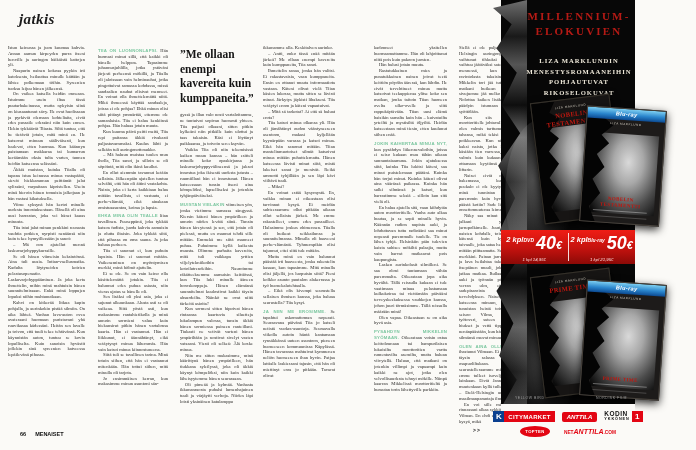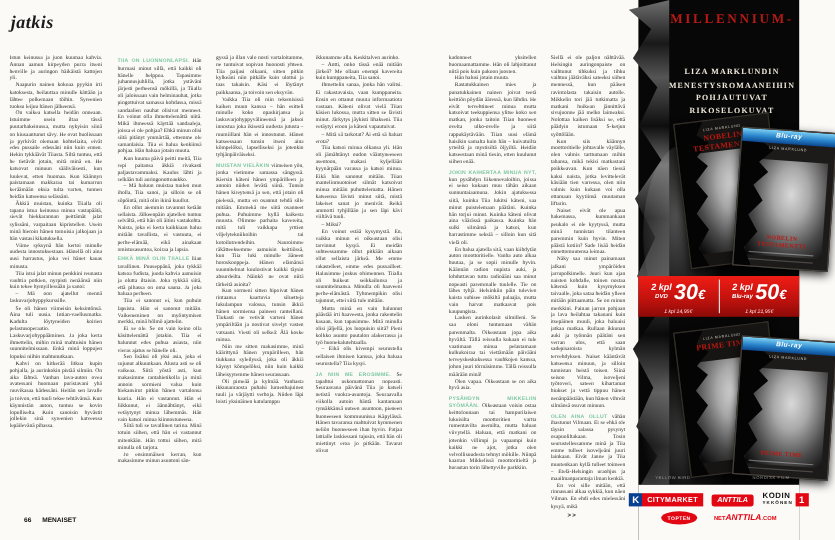--- a/index.html
+++ b/index.html
@@ -1,21 +1,21 @@
 <!DOCTYPE html>
 <html><head>
 <meta charset="utf-8">
 <style>
   html,body{margin:0;padding:0;}
   body{width:696px;height:450px;position:relative;overflow:hidden;background:#fbfaf7;
        font-family:"Liberation Serif",serif;}
   .page{position:absolute;inset:0;}
 
   
-  .jatkis{position:absolute;left:9px;top:11px;font-style:italic;font-weight:bold;
+  .jatkis{position:absolute;left:19px;top:11px;font-style:italic;font-weight:bold;
           font-size:15px;color:#1b1b1b;letter-spacing:.4px;}
 
   
   .col{position:absolute;top:45px;bottom:12px;overflow:hidden;text-align:justify;
        font-size:4.6px;line-height:5.8px;color:#2c2b29;}
   .c1{left:8px;width:77px;}
   .c2{left:98px;width:70px;}
   .c3{left:180px;width:73px;}
   .c4{left:263px;width:72px;}
   .c5{left:374px;width:73px;}
@@ -28,21 +28,21 @@
   .pullquote{font-weight:bold;font-size:11.5px;line-height:14.5px;color:#151515;
              text-align:left;margin:2px 0 7px 0;}
 
   
   .footer{position:absolute;left:20px;top:431px;font-family:"Liberation Sans",sans-serif;
           font-weight:bold;font-size:5.5px;color:#111;display:flex;gap:9px;}
   .contmark{position:absolute;left:473px;top:427px;font-family:"Liberation Sans",sans-serif;
             font-weight:bold;font-size:5px;color:#222;letter-spacing:1px;}
 
   
-  .ad{position:absolute;left:532px;top:0;width:134px;height:450px;background:#070707;}
+  .ad{position:absolute;left:501px;top:0;width:134px;height:450px;background:#070707;}
   .collage{position:absolute;left:-8px;top:0;width:34px;height:404px;
     background:linear-gradient(180deg,#6e6e6e 0%,#191919 9%,#555 16%,#0e0e0e 26%,
       #707070 34%,#151515 45%,#4c4c4c 57%,#0b0b0b 69%,#5e5e5e 81%,#121212 92%,#3a3a3a 100%);
     clip-path:polygon(100% 0,0 2%,55% 6%,10% 12%,70% 18%,25% 26%,80% 33%,15% 41%,65% 49%,
       20% 57%,75% 64%,10% 72%,60% 80%,18% 88%,70% 94%,30% 100%,100% 100%);}
   .smoke{position:absolute;border-radius:50%;pointer-events:none;}
   .smoke.s1{left:4px;top:120px;width:70px;height:150px;
     background:radial-gradient(ellipse at 40% 40%,rgba(170,170,170,.45),transparent 70%);}
   .smoke.s2{left:2px;top:300px;width:80px;height:120px;
     background:radial-gradient(ellipse at 50% 50%,rgba(150,150,150,.4),transparent 70%);}
@@ -80,21 +80,21 @@
   .dvd .case-title{top:11px;}
   .bd .case-title{bottom:14px;font-size:5px;line-height:6px;}
   .bd .specs{position:absolute;left:15%;right:15%;bottom:5px;height:5px;
     border-top:1px solid rgba(255,255,255,.35);border-bottom:1px solid rgba(255,255,255,.2);}
 
   .priceband{position:absolute;left:0;top:230px;width:100%;height:34px;display:flex;
     background:linear-gradient(180deg,#ef1d15 0%,#c3120e 55%,#8c0a07 100%);
     font-family:"Liberation Sans",sans-serif;color:#fff;}
   .offer{flex:1;position:relative;display:flex;align-items:flex-start;justify-content:center;
     padding-top:4px;gap:2px;}
-  .offer .stack{display:flex;flex-direction:column;align-items:center;line-height:1;
+  .offer .stack{display:flex;align-items:center;line-height:1;
     font-style:italic;font-weight:bold;margin-top:2px;}
   .offer .qty{font-size:7.5px;}
   .offer .fmt{font-size:5px;margin-top:1px;}
   .offer .big{font-style:italic;font-weight:bold;font-size:18px;line-height:18px;}
   .offer .cur{font-size:11px;}
   .offer .fine{position:absolute;left:0;right:0;bottom:2px;text-align:center;
     font-style:italic;font-size:4.3px;color:#ffdede;}
   .divider{width:1px;background:rgba(255,255,255,.85);margin:3px 0;}
 
   .credits{position:absolute;left:14px;right:8px;bottom:50px;display:flex;
@@ -152,20 +152,21 @@
         <p>– Mä haluun muistaa tuulen mun iholla, Tiia sanoi, ja silloin se oli söpöintä, mitä olin ikinä kuullut.</p>
         <p>En ollut aiemmin tavannut ketään sellaista. Jälkeenpäin ajatellen tuntuu selvältä, että hän oli äitini vastakohta. Naista, joka ei kerta kaikkiaan halua mitään tavallista, ei vastuuta, ei perhe-elämää, eikä ainakaan omistusasuntoa, koiraa ja lapsia.</p>
         <p class="noindent"><span class="lead">EHKÄ MINÄ OLIN TIIALLE </span>liian tavallinen. Puuseppänä, joka tykkää katsoa fudista, juoda kahvia aamuisin ja olutta iltaisin. Joka tykkää siitä, että pihassa on oma sauna. Ja joka haluaa perheen.</p>
         <p>Tiia ei sanonut ei, kun puhuin lapsista. Hän ei sanonut mitään. Vaikeneminen on myöntymisen merkki, minä hölmö ajattelin.</p>
         <p>Ei se ole. Se on vain keino olla käsittelemättä jotakin. Tiia ei halunnut edes puhua asiasta, niin vieras ajatus se hänelle oli.</p>
         <p>Sen lisäksi oli yksi asia, joka ei sujunut alkuunkaan. Alusta asti se oli vaikeaa. Siitä yöstä asti, kun makasimme rantahietikolla ja minä annoin sormieni valua kuin hiekansirut pitkin hänen vartalonsa kaaria. Hän ei vastannut. Hän ei liikkunut, ei äännähtänyt, eikä vetäytynyt minua lähemmäs. Hän vain katsoi minua kiinnostuneena.</p>
         <p>Siitä tuli se tavallinen tarina. Minä totuin siihen, että hän ei vastannut mitenkään. Hän tottui siihen, mitä minulla oli tarjota.</p>
         <p>Jo ensimmäisen kerran, kun makasimme minun asuntoni sän-</p>
       </div>
     <div class="col c3">
+      <div class="pullquote">”Me ollaan enempi kavereita kuin kumppaneita.”</div>
     <p>gyssä ja illan valo nosti vartaloitamme, ne tuntuivat sopivan huonosti yhteen. Tiia paijasi olkaani, sitten pitkin kylkeäni niin pitkälle kuin ulottui ja taas takaisin. Käsi ei löytänyt paikkaansa, ja toivoin sen eksyvän.</p>
         <p>Vaikka Tiia oli niin tekemisissä kaiken muun kanssa – hän esitteli minulle koko opaskirjansa ja laskuvarjohyppyvälineensä ja jaksoi innostua joka ikisestä uudesta jutusta – ruumiillani hän ei innostunut. Hänen katseessaan tunsin itseni aina kömpelöksi, lapselliseksi ja jotenkin tyhjänpäiväiseksi.</p>
         <p class="noindent"><span class="lead">MUISTAN VIELÄKIN </span>viimeisen yön, jonka vietimme samassa sängyssä. Kiersin käteni hänen ympärilleen ja annoin niiden levätä siinä. Tunsin hänen kireytensä ja sen, että jotain oli pielessä, mutta en osannut tehdä sille mitään. Emmekä me siitä osanneet puhua. Puhuimme kyllä kaikesta muusta. Olimme parhaita kavereita, mitä tuli vaikkapa yrttien viljelytekniikoihin tai kotoilutrendeihin. Nauroimme räkätteeksemme aamuisin keittiössä, kun Tiia luki minulle ääneen horoskooppeja. Hänen elämänsä suunnitelmat kuulostivat kaikki täysin absurdeilta. Näinkö ne ovat niitä tärkeitä asioita?</p>
         <p>Kun sormeni sitten hipoivat hänen rintaansa kaartuvia siluetteja lukulampun valossa, tunsin äkkiä hänen sormiensa paineen ranteillani. Tiukasti ne vetivät varteni hänen ympäriltään ja nostivat sivelyt vasten vatsaani. Viesti oli selkeä: Älä koske minua.</p>
         <p>Niin me sitten makasimme, minä käärittynä hänen ympärilleen, hän tiukkana syleilyssä, joka oli äkkiä käynyt kömpelöksi, niin kuin kaikki läheisyytemme hänen seurassaan.</p>
         <p>Oli pimeää ja kylmää. Vanhasta ikkunanraosta puhalsi lumenhajuinen tuuli ja värjäytti verhoja. Niiden läpi loisti yksinäinen katulamppu</p>
       </div>
     <div class="col c4">
         <p>ikkunamme alla. Keskitalven aurinko.</p>
         <p>– Antti, onko tässä enää mitään järkeä? Me ollaan enempi kavereita kuin kumppaneita, Tiia sanoi.</p>
@@ -204,20 +205,21 @@
   </div>
   <div class="contmark">&gt;&gt;</div>
 
   <aside class="ad">
     <div class="collage"></div>
     <div class="smoke s1"></div>
     <div class="smoke s2"></div>
 
     <h1 class="ad-head">
       <span>MILLENNIUM-</span>
+      <span>ELOKUVIEN</span>
     </h1>
     <h2 class="ad-sub">
       <span>LIZA MARKLUNDIN</span>
       <span>MENESTYSROMAANEIHIN</span>
       <span>POHJAUTUVAT RIKOSELOKUVAT</span>
     </h2>
 
     <div class="covers covers-top">
       <div class="case dvd">
         <div class="face"></div>
@@ -236,21 +238,21 @@
         <div class="specs"></div>
       </div>
     </div>
 
     <div class="priceband">
       <div class="offer">
         <div class="stack">
           <span class="qty">2 kpl</span>
           <span class="fmt">DVD</span>
         </div>
-        <div class="big"><span>30</span><span class="cur">€</span></div>
+        <div class="big"><span>40</span><span class="cur">€</span></div>
         <div class="fine">1 kpl 14,95€</div>
       </div>
       <div class="divider"></div>
       <div class="offer">
         <div class="stack">
           <span class="qty">2 kpl</span>
           <span class="fmt">Blu-ray</span>
         </div>
         <div class="big"><span>50</span><span class="cur">€</span></div>
         <div class="fine">1 kpl 21,95€</div>

